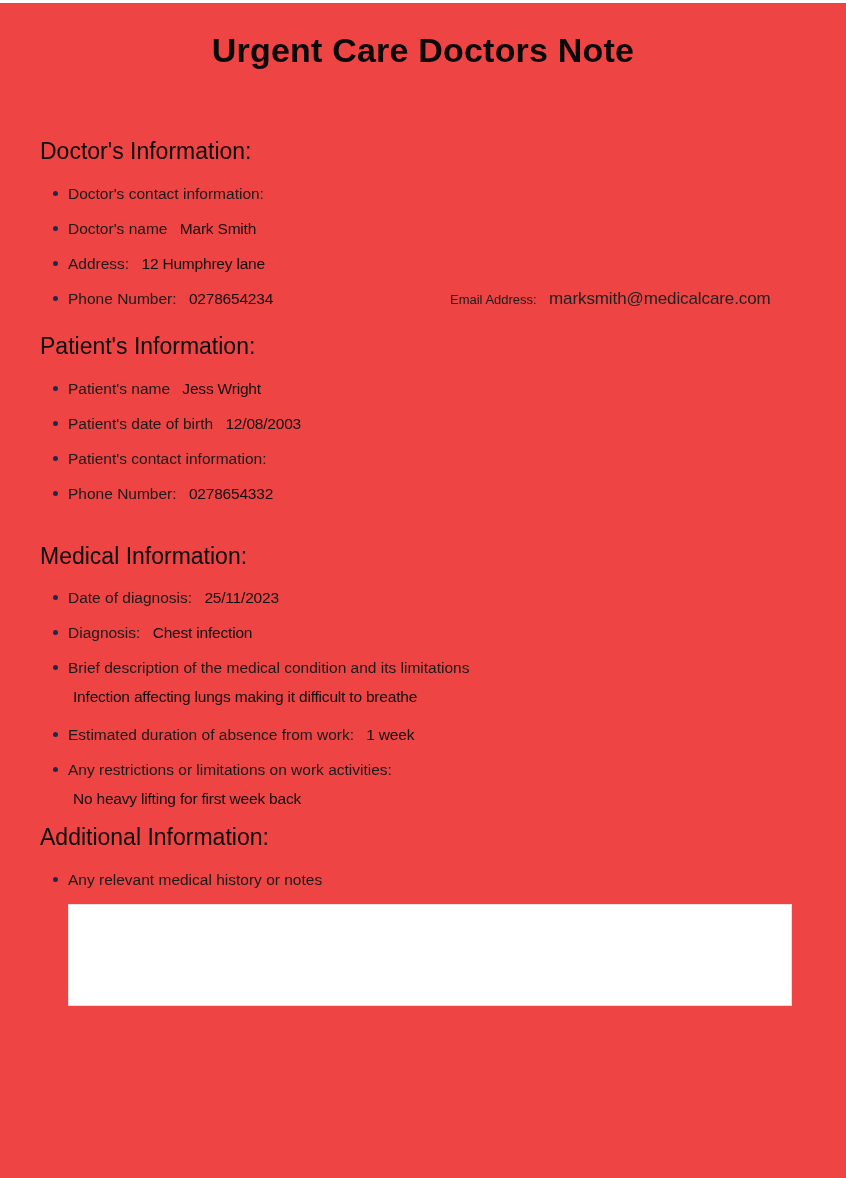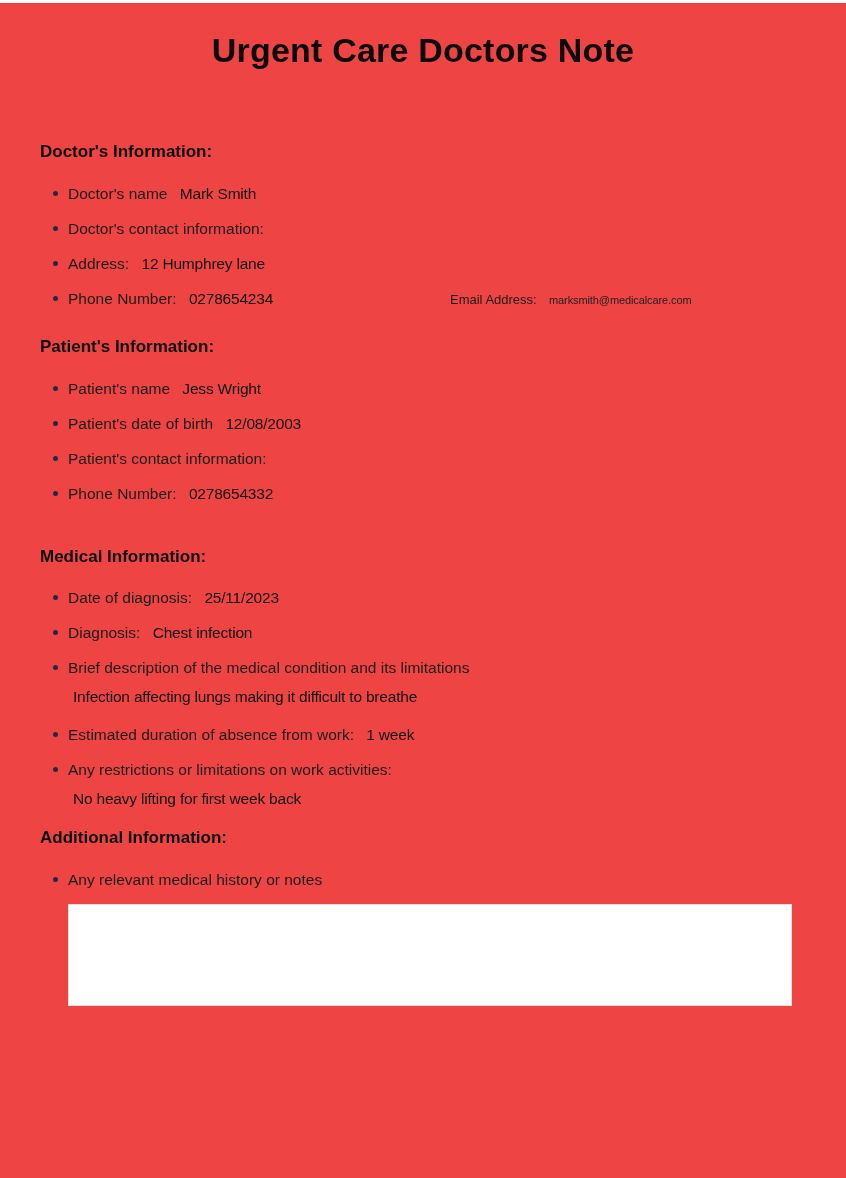--- a/index.html
+++ b/index.html
@@ -22,23 +22,23 @@
   h1.doc-title {
     margin: 26px 0 0 0;
     font-size: 34px;
     line-height: 42px;
     font-weight: 700;
     text-align: center;
     color: #0a0a0a;
     letter-spacing: 0.2px;
   }
   h2.section-heading {
-    font-size: 17px;
+    font-size: 23px;
     line-height: 23px;
-    font-weight: 700;
+    font-weight: 400;
     color: #0c0c0c;
     margin: 0;
   }
   .section-doctor h2    { margin-top: 69px; }
   .section-patient h2   { margin-top: 26px; }
   .section-medical h2   { margin-top: 41px; }
   .section-additional h2{ margin-top: 15px; }
 
   ul.info-list {
     list-style: none;
@@ -79,21 +79,21 @@
     position: absolute;
     left: 382px;
     top: 0;
     white-space: nowrap;
   }
   .email-label {
     font-size: 13px;
     color: #1b1b1b;
   }
   .email-value {
-    font-size: 11px;
+    font-size: 17px;
     color: #222222;
     margin-left: 8px;
     letter-spacing: -0.1px;
   }
   .notes-box {
     display: block;
     box-sizing: border-box;
     margin: 14px 0 0 28px;
     width: 724px;
     height: 102px;
@@ -112,27 +112,27 @@
 
 <div class="page">
 
   <h1 class="doc-title">Urgent Care Doctors Note</h1>
 
   <section class="section-doctor">
     <h2 class="section-heading">Doctor's Information:</h2>
     <ul class="info-list">
       <li>
         <span class="bullet"></span>
+        <span class="label">Doctor's contact information:</span>
+        <span class="value"></span>
+      </li>
+      <li>
+        <span class="bullet"></span>
         <span class="label">Doctor's name</span>
         <span class="value">Mark Smith</span>
-      </li>
-      <li>
-        <span class="bullet"></span>
-        <span class="label">Doctor's contact information:</span>
-        <span class="value"></span>
       </li>
       <li>
         <span class="bullet"></span>
         <span class="label">Address:</span>
         <span class="value">12 Humphrey lane</span>
       </li>
       <li>
         <span class="bullet"></span>
         <span class="label">Phone Number:</span>
         <span class="value">0278654234</span>

